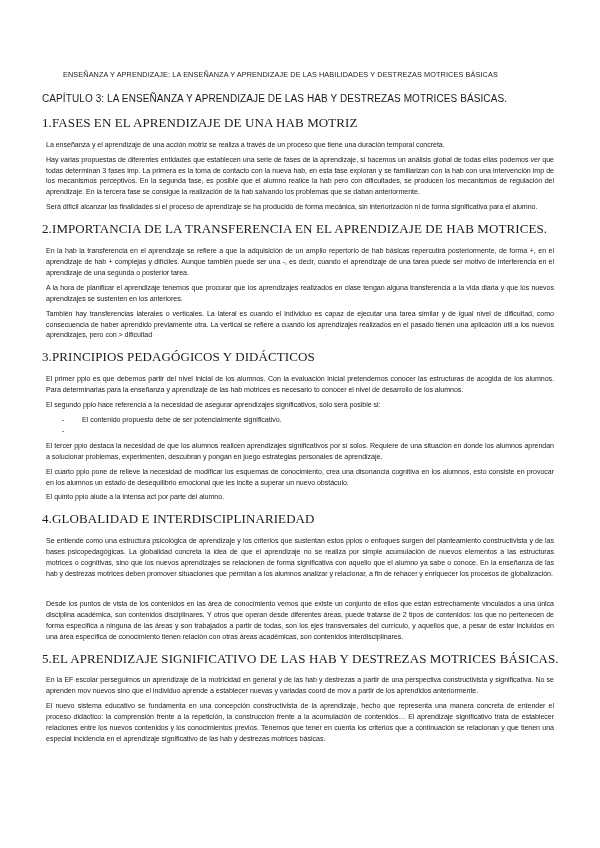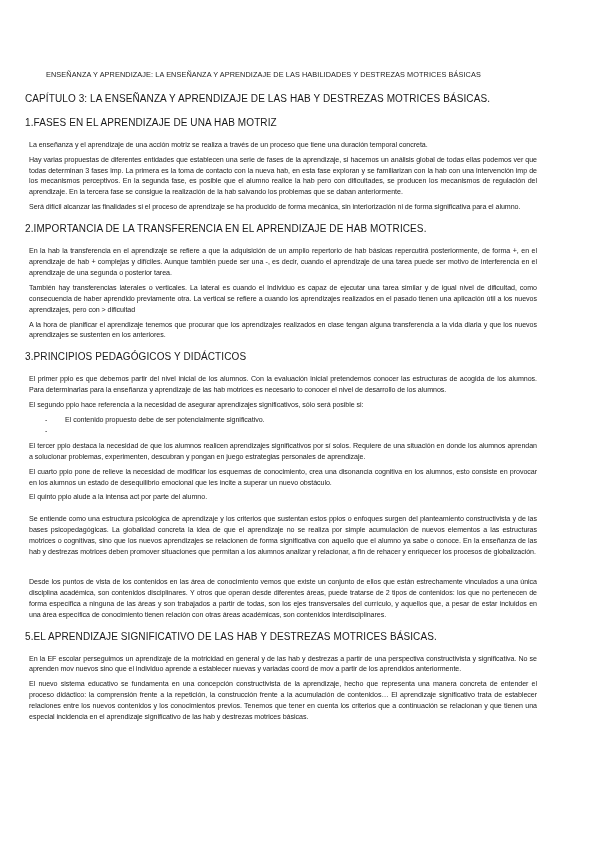--- a/index.html
+++ b/index.html
@@ -1,25 +1,25 @@
 <!DOCTYPE html>
 <html><head>
 <meta charset="utf-8">
 <style>
   html, body { margin: 0; padding: 0; background: #ffffff; }
   body { width: 600px; height: 848px; overflow: hidden; position: relative; }
   .page {
-    position: absolute; left: 25px; top: 70px; width: 516px;
+    position: absolute; left: 42px; top: 70px; width: 516px;
     font-family: "Liberation Sans", sans-serif;
     font-size: 7.1px; line-height: 10.9px; color: #1a1a1a;
     letter-spacing: -0.05px;
   }
   .doc-title { margin: 0 0 13px 21px; font-size: 7.3px; white-space: nowrap; letter-spacing: 0.1px; }
   .chapter { margin: 0 0 13px 0; font-size: 10px; white-space: nowrap; letter-spacing: 0.1px; }
-  .sec-head { margin: 0 0 11px 0; font-size: 10px; white-space: nowrap; letter-spacing: 0.1px; }
+  .sec-head { margin: 0 0 11px 0; font-size: 13px; white-space: nowrap; letter-spacing: 0.1px; font-family: Liberation Serif, serif; }
   .p { margin: 4px; text-align: justify; text-align-last: left; }
   .gap { height: 11px; }
   ul.bul { list-style: none; margin: 0; padding: 0; }
   ul.bul li { position: relative; padding-left: 40px; margin: 0; }
   ul.bul li .dash { position: absolute; left: 20px; top: 0; }
   .section { margin-bottom: 11px; }
 </style>
 </head>
 <body>
 
@@ -31,39 +31,40 @@
   <div class="section">
     <div class="sec-head">1.FASES EN EL APRENDIZAJE DE UNA HAB MOTRIZ</div>
     <p class="p">La enseñanza y el aprendizaje de una acción motriz se realiza a través de un proceso que tiene una duración temporal concreta.</p>
     <p class="p">Hay varias propuestas de diferentes entidades que establecen una serie de fases de la aprendizaje, si hacemos un análisis global de todas ellas podemos ver que todas determinan 3 fases imp. La primera es la toma de contacto con la nueva hab, en esta fase exploran y se familiarizan con la hab con una intervención imp de los mecanismos perceptivos. En la segunda fase, es posible que el alumno realice la hab pero con dificultades, se producen los mecanismos de regulación del aprendizaje. En la tercera fase se consigue la realización de la hab salvando los problemas que se daban anteriormente.</p>
     <p class="p">Será difícil alcanzar las finalidades si el proceso de aprendizaje se ha producido de forma mecánica, sin interiorización ni de forma significativa para el alumno.</p>
   </div>
 
   <div class="section">
     <div class="sec-head">2.IMPORTANCIA DE LA TRANSFERENCIA EN EL APRENDIZAJE DE HAB MOTRICES.</div>
     <p class="p">En la hab la transferencia en el aprendizaje se refiere a que la adquisición de un amplio repertorio de hab básicas repercutirá posteriormente, de forma +, en el aprendizaje de hab + complejas y difíciles. Aunque también puede ser una -, es decir, cuando el aprendizaje de una tarea puede ser motivo de interferencia en el aprendizaje de una segunda o posterior tarea.</p>
+    <p class="p">A la hora de planificar el aprendizaje tenemos que procurar que los aprendizajes realizados en clase tengan alguna transferencia a la vida diaria y que los nuevos aprendizajes se sustenten en los anteriores.</p>
     <p class="p">También hay transferencias laterales o verticales. La lateral es cuando el individuo es capaz de ejecutar una tarea similar y de igual nivel de dificultad, como consecuencia de haber aprendido previamente otra. La vertical se refiere a cuando los aprendizajes realizados en el pasado tienen una aplicación útil a los nuevos aprendizajes, pero con &gt; dificultad</p>
-    <p class="p">A la hora de planificar el aprendizaje tenemos que procurar que los aprendizajes realizados en clase tengan alguna transferencia a la vida diaria y que los nuevos aprendizajes se sustenten en los anteriores.</p>
   </div>
 
   <div class="section">
     <div class="sec-head">3.PRINCIPIOS PEDAGÓGICOS Y DIDÁCTICOS</div>
     <p class="p">El primer ppio es que debemos partir del nivel inicial de los alumnos. Con la evaluación inicial pretendemos conocer las estructuras de acogida de los alumnos. Para determinarlas para la enseñanza y aprendizaje de las hab motrices es necesario to conocer el nivel de desarrollo de los alumnos.</p>
     <p class="p">El segundo ppio hace referencia a la necesidad de asegurar aprendizajes significativos, sólo será posible si:</p>
     <ul class="bul">
       <li><span class="dash">-</span><span>El contenido propuesto debe de ser potencialmente significativo.</span></li>
       <li><span class="dash">-</span></li>
     </ul>
     <div class="gap"></div>
     <p class="p">El tercer ppio destaca la necesidad de que los alumnos realicen aprendizajes significativos por sí solos. Requiere de una situación en donde los alumnos aprendan a solucionar problemas, experimenten, descubran y pongan en juego estrategias personales de aprendizaje.</p>
     <p class="p">El cuarto ppio pone de relieve la necesidad de modificar los esquemas de conocimiento, crea una disonancia cognitiva en los alumnos, esto consiste en provocar en los alumnos un estado de desequilibrio emocional que les incite a superar un nuevo obstáculo.</p>
     <p class="p">El quinto ppio alude a la intensa act por parte del alumno.</p>
   </div>
 
   <div class="section">
+    <div class="sec-head">4.GLOBALIDAD E INTERDISCIPLINARIEDAD</div>
     <p class="p">Se entiende como una estructura psicológica de aprendizaje y los criterios que sustentan estos ppios o enfoques surgen del planteamiento constructivista y de las bases psicopedagógicas. La globalidad concreta la idea de que el aprendizaje no se realiza por simple acumulación de nuevos elementos a las estructuras motrices o cognitivas, sino que los nuevos aprendizajes se relacionen de forma significativa con aquello que el alumno ya sabe o conoce. En la enseñanza de las hab y destrezas motrices deben promover situaciones que permitan a los alumnos analizar y relacionar, a fin de rehacer y enriquecer los procesos de globalización.</p>
     <div class="gap"></div>
     <p class="p">Desde los puntos de vista de los contenidos en las área de conocimiento vemos que existe un conjunto de ellos que están estrechamente vinculados a una única disciplina académica, son contenidos disciplinares. Y otros que operan desde diferentes áreas, puede tratarse de 2 tipos de contenidos: los que no pertenecen de forma específica a ninguna de las áreas y son trabajados a partir de todas, son los ejes transversales del currículo, y aquellos que, a pesar de estar incluidos en una área específica de conocimiento tienen relación con otras áreas académicas, son contenidos interdisciplinares.</p>
   </div>
 
   <div class="section">
     <div class="sec-head">5.EL APRENDIZAJE SIGNIFICATIVO DE LAS HAB Y DESTREZAS MOTRICES BÁSICAS.</div>
     <p class="p">En la EF escolar perseguimos un aprendizaje de la motricidad en general y de las hab y destrezas a partir de una perspectiva constructivista y significativa. No se aprenden mov nuevos sino que el individuo aprende a establecer nuevas y variadas coord de mov a partir de los aprendidos anteriormente.</p>
     <p class="p">El nuevo sistema educativo se fundamenta en una concepción constructivista de la aprendizaje, hecho que representa una manera concreta de entender el proceso didáctico: la comprensión frente a la repetición, la construcción frente a la acumulación de contenidos… El aprendizaje significativo trata de establecer relaciones entre los nuevos contenidos y los conocimientos previos. Tenemos que tener en cuenta los criterios que a continuación se relacionan y que tienen una especial incidencia en el aprendizaje significativo de las hab y destrezas motrices básicas.</p>
   </div>

